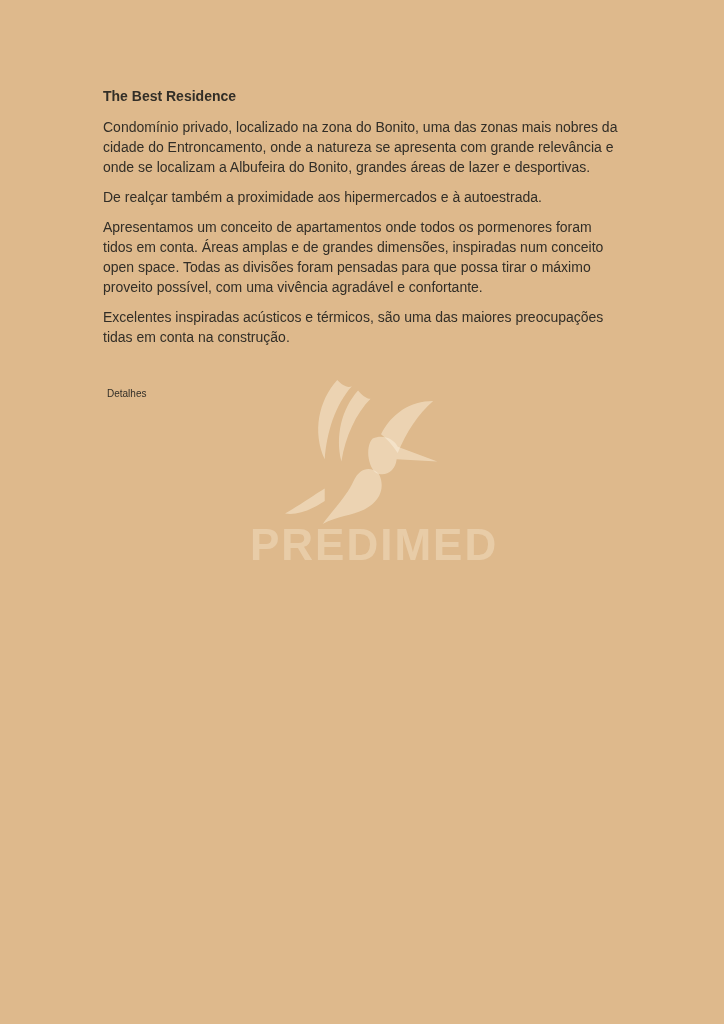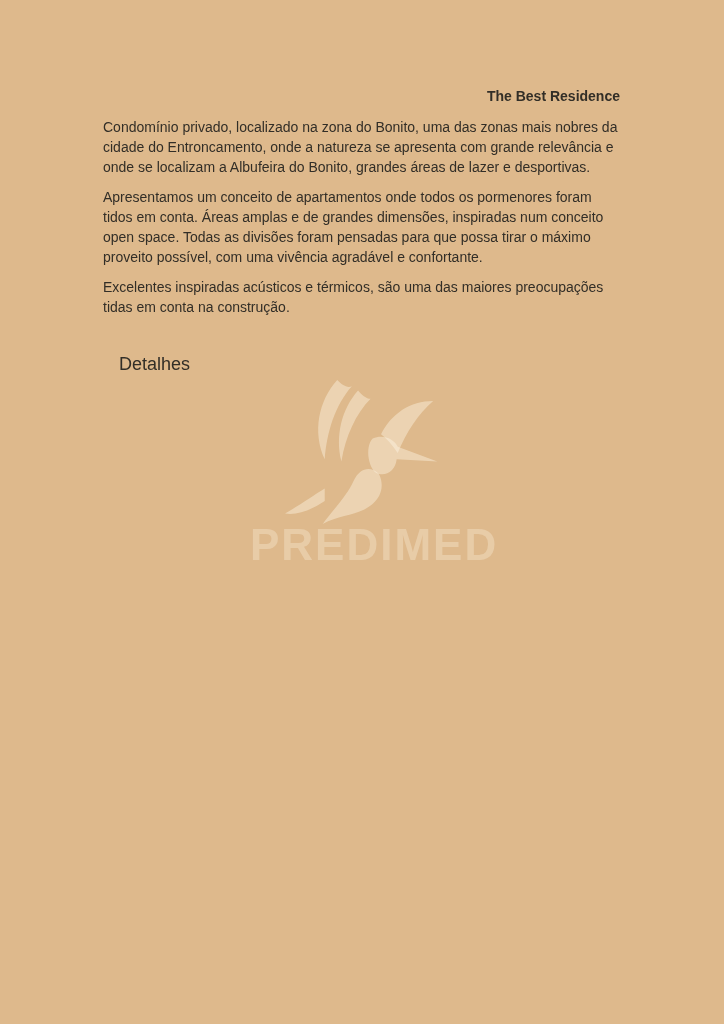--- a/index.html
+++ b/index.html
@@ -54,29 +54,28 @@
     width: 517px;
     color: #322e27;
     font-size: 14px;
     line-height: 20px;
     z-index: 2;
   }
   .doc-title {
     font-size: 14px;
     font-weight: bold;
     margin: 0 0 11px 0;
-    text-align: right;
   }
   .content p {
     margin: 0 0 10px 0;
   }
   .section-heading {
-    font-size: 18px;
+    font-size: 10px;
     font-weight: normal;
-    margin: 37px 0 10px 16px;
+    margin: 37px 0 10px 4px;
   }
 </style>
 </head>
 <body>
 
 <div class="page">
 
   <div class="watermark">
     <svg viewBox="0 0 160 140" width="168" height="146" aria-hidden="true">
       <g fill="currentColor">
@@ -93,20 +92,21 @@
         <path d="M50,118 C38,126 24,132 12,130 C26,122 40,112 50,106 Z"></path>
       </g>
     </svg>
     <div class="wm-text">PREDIMED</div>
   </div>
 
   <div class="content">
     <h1 class="doc-title">The Best Residence</h1>
 
     <p>Condomínio privado, localizado na zona do Bonito, uma das zonas mais nobres da cidade do Entroncamento, onde a natureza se apresenta com grande relevância e onde se localizam a Albufeira do Bonito, grandes áreas de lazer e desportivas.</p>
+    <p>De realçar também a proximidade aos hipermercados e à autoestrada.</p>
     <p>Apresentamos um conceito de apartamentos onde todos os pormenores foram tidos em conta. Áreas amplas e de grandes dimensões, inspiradas num conceito open space. Todas as divisões foram pensadas para que possa tirar o máximo proveito possível, com uma vivência agradável e confortante.</p>
     <p>Excelentes inspiradas acústicos e térmicos, são uma das maiores preocupações tidas em conta na construção.</p>
 
     <h2 class="section-heading">Detalhes</h2>
 
   </div>
 
 </div>
 
 </body></html>

